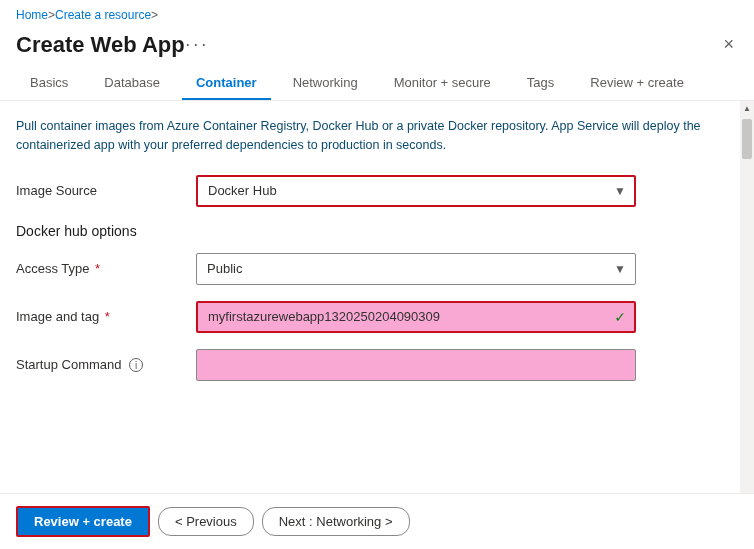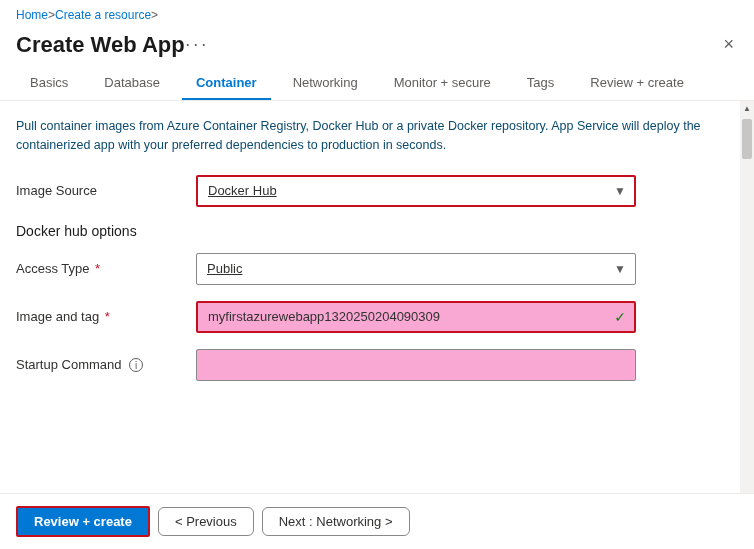--- a/index.html
+++ b/index.html
@@ -106,21 +106,20 @@
       border: 1px solid #8a8886;
       border-radius: 2px;
       padding: 0 30px 0 10px;
       font-size: 13px;
       color: #323130;
       background: #fff;
       appearance: none;
       -webkit-appearance: none;
       cursor: pointer;
       position: relative;
-      text-decoration: underline;
     }
     .select-wrapper {
       position: relative;
       width: 100%;
     }
     .select-wrapper .chevron {
       position: absolute;
       right: 10px;
       top: 50%;
       transform: translateY(-50%);
@@ -191,21 +190,21 @@
       border-radius: 2px;
       padding: 6px 16px;
       font-size: 13px;
       cursor: pointer;
       font-weight: 600;
     }
     .btn-secondary {
       background: #fff;
       color: #323130;
       border: 1px solid #8a8886;
-      border-radius: 6px;
+      border-radius: 13px;
       padding: 6px 16px;
       font-size: 13px;
       cursor: pointer;
     }
     .scrollbar-right {
       position: absolute;
       right: 0;
       top: 0;
       bottom: 0;
       width: 14px;

